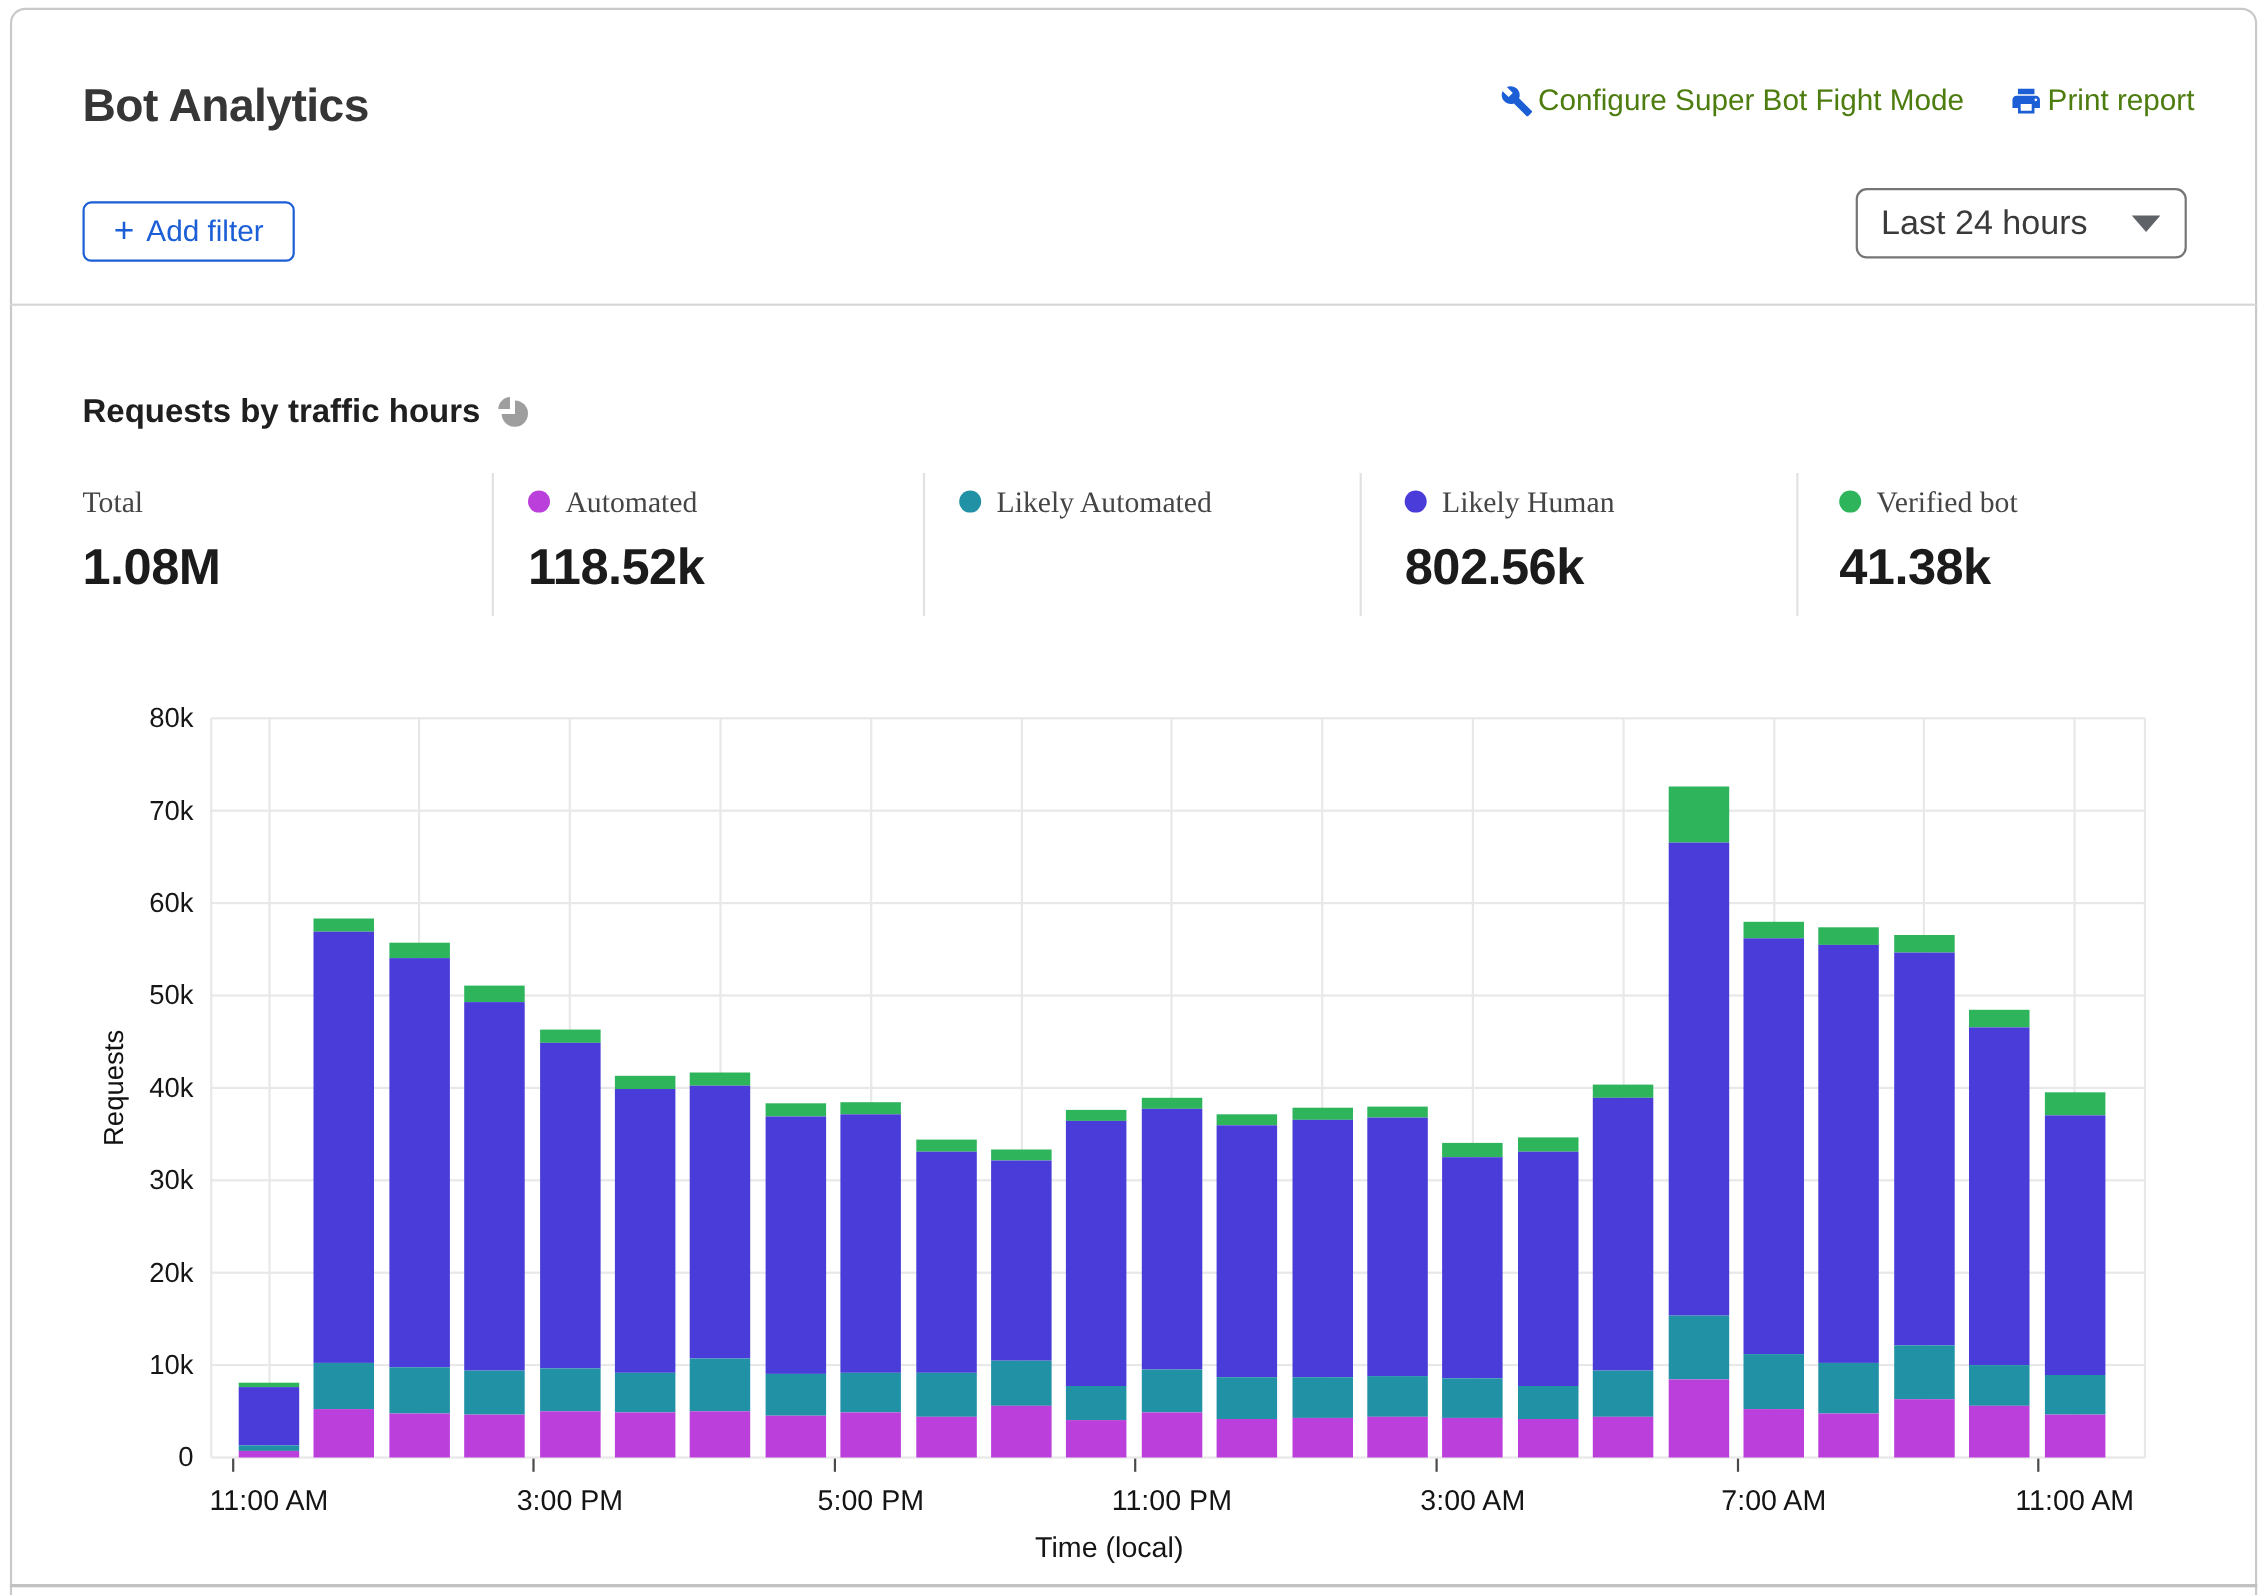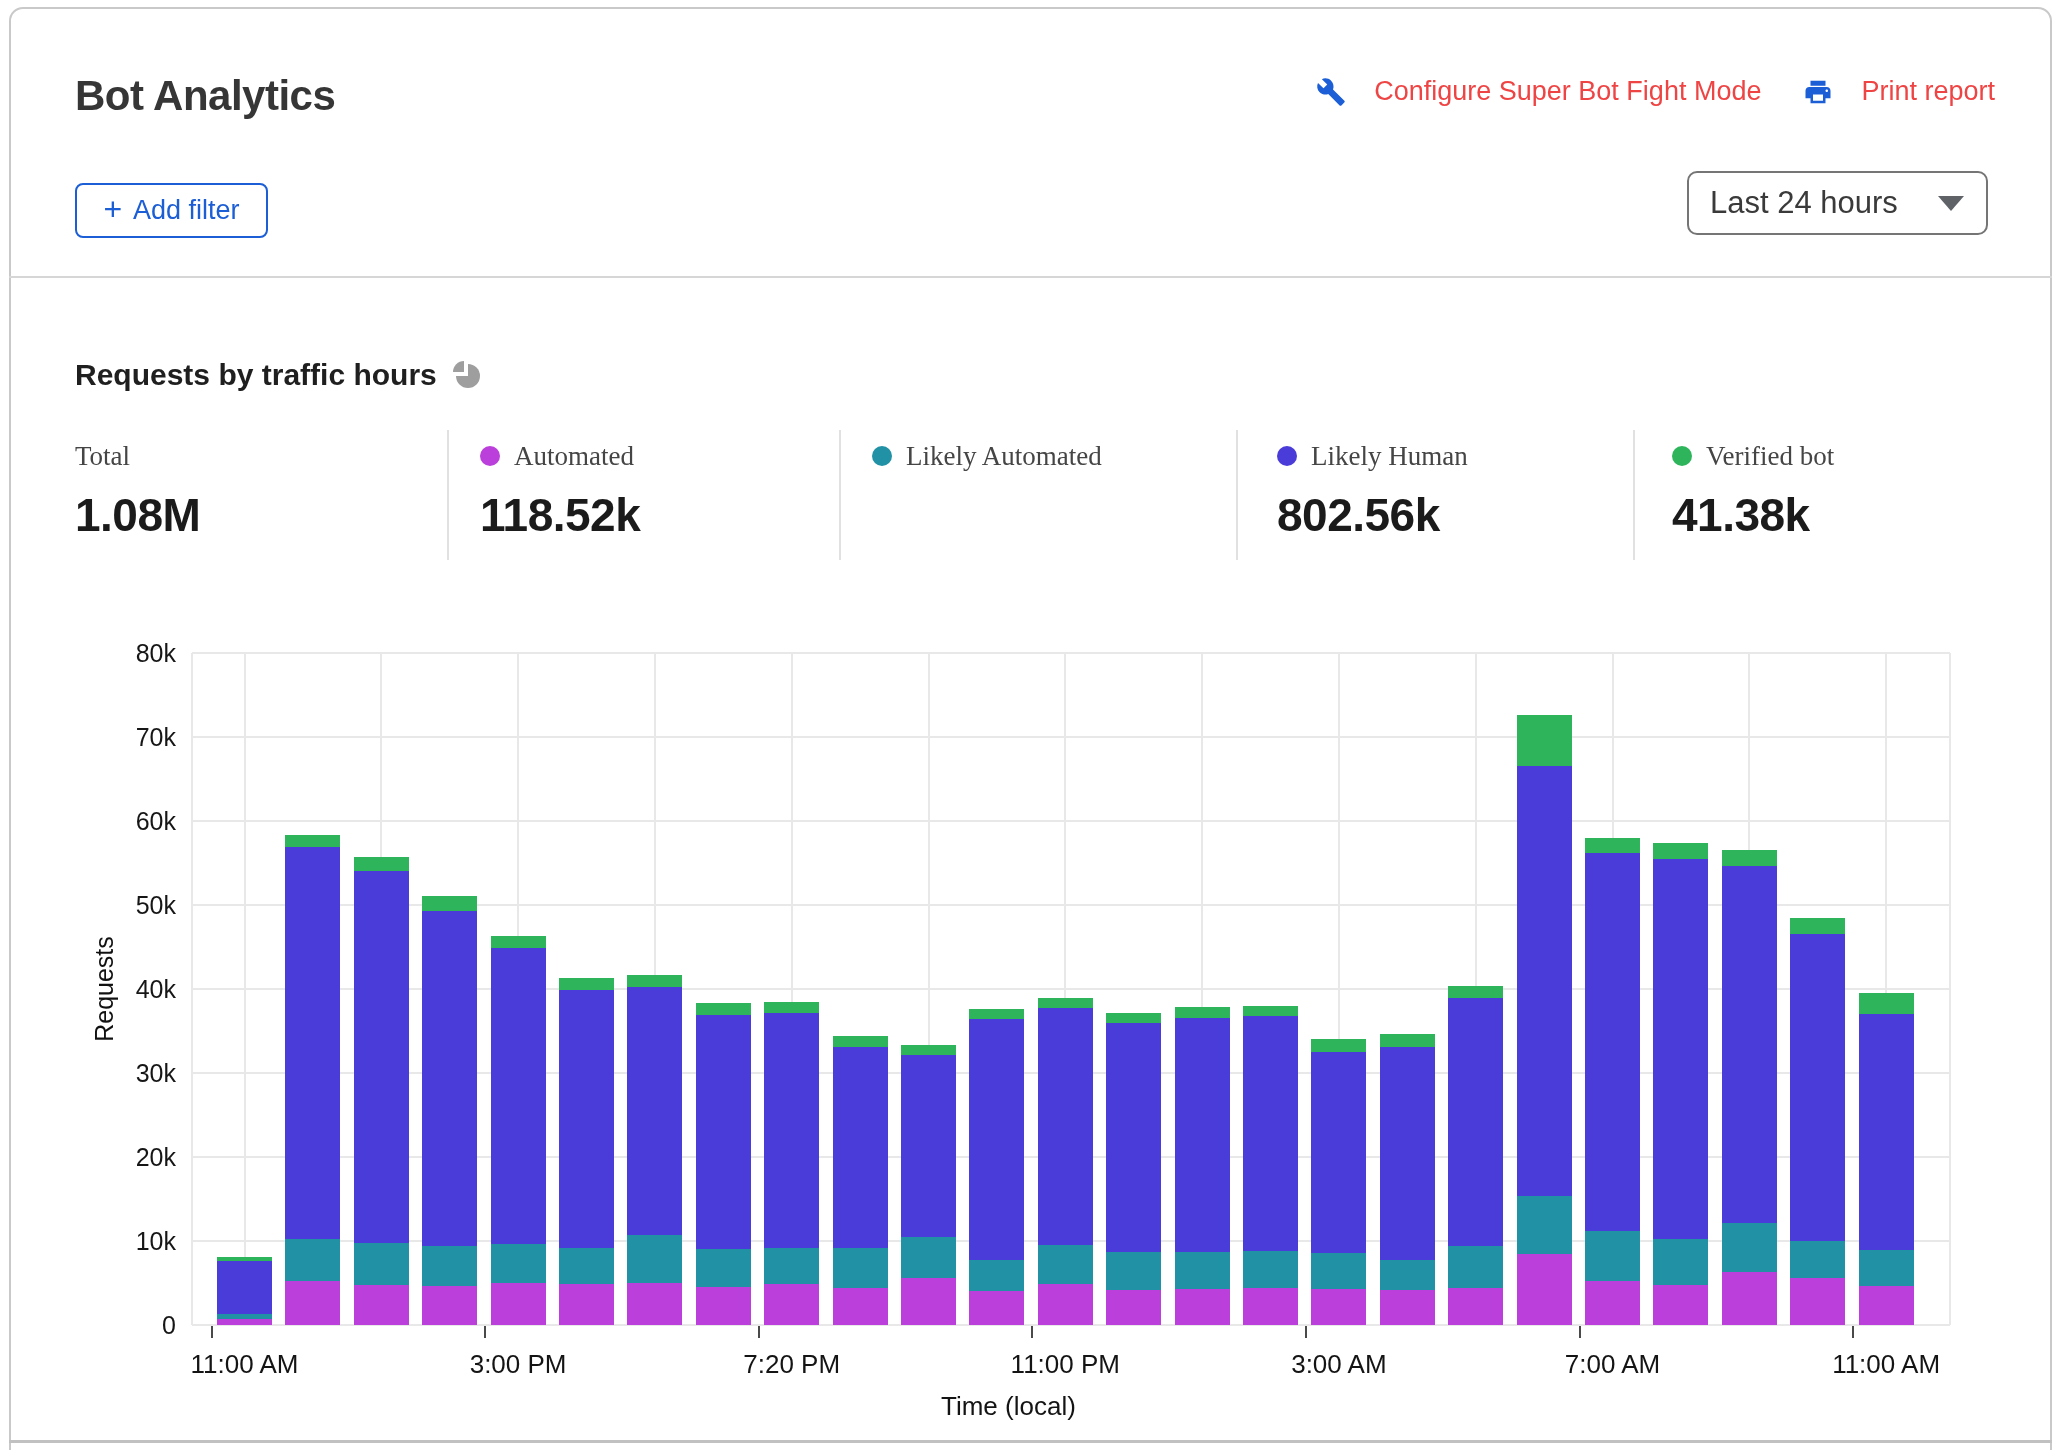--- a/index.html
+++ b/index.html
@@ -13,21 +13,21 @@
     background:#fff;border:2px solid #c9c9c9;border-radius:14px;
   }
   .page-title{
     position:absolute;left:75px;top:72px;font-size:42px;font-weight:700;
     color:#363636;letter-spacing:-0.5px;
   }
   .header-links{
     position:absolute;right:67px;top:76px;display:flex;align-items:center;gap:42px;
   }
   .hlink{
-    display:flex;align-items:center;gap:28px;color:#ef4444;font-size:27px;
+    display:flex;align-items:center;gap:4px;color:#4d7c0f;font-size:27px;
     cursor:pointer;text-decoration:none;
   }
   .hlink svg{display:block;}
   .add-filter-btn{
     position:absolute;left:75px;top:183px;width:193px;height:55px;
     border:2px solid #1b5ed6;border-radius:8px;background:#fff;color:#1b5ed6;
     font-size:27px;display:flex;align-items:center;justify-content:center;gap:11px;
     font-family:"Liberation Sans",sans-serif;cursor:pointer;
   }
   .add-filter-btn .plus{font-size:32px;font-weight:400;line-height:1;margin-top:-3px;}
@@ -355,21 +355,21 @@
       <div class="bar" style="left: 1858.6px; bottom: 125px; width: 55px;">
         <div class="bar-seg" title="Automated: 4.6k" style="height: 38.6px; background: rgb(187, 63, 219);"></div>
         <div class="bar-seg" title="Likely Automated: 4.3k" style="height: 36.1px; background: rgb(33, 145, 165);"></div>
         <div class="bar-seg" title="Likely Human: 28.1k" style="height: 236px; background: rgb(74, 60, 216);"></div>
         <div class="bar-seg" title="Verified bot: 2.5k" style="height: 21px; background: rgb(46, 181, 92);"></div>
       </div>
       <div class="x-tick-label" style="left: 164.5px; top: 1348px;">11:00 AM</div>
       <div class="axis-tick" style="left: 210.5px; top: 1326px;"></div>
       <div class="x-tick-label" style="left: 438.1px; top: 1348px;">3:00 PM</div>
       <div class="axis-tick" style="left: 484.1px; top: 1326px;"></div>
-      <div class="x-tick-label" style="left: 711.7px; top: 1348px;">7:20 PM</div>
+      <div class="x-tick-label" style="left: 711.7px; top: 1348px;">5:00 PM</div>
       <div class="axis-tick" style="left: 757.7px; top: 1326px;"></div>
       <div class="x-tick-label" style="left: 985.3px; top: 1348px;">11:00 PM</div>
       <div class="axis-tick" style="left: 1031.3px; top: 1326px;"></div>
       <div class="x-tick-label" style="left: 1258.9px; top: 1348px;">3:00 AM</div>
       <div class="axis-tick" style="left: 1304.9px; top: 1326px;"></div>
       <div class="x-tick-label" style="left: 1532.5px; top: 1348px;">7:00 AM</div>
       <div class="axis-tick" style="left: 1578.5px; top: 1326px;"></div>
       <div class="x-tick-label" style="left: 1806.1px; top: 1348px;">11:00 AM</div>
       <div class="axis-tick" style="left: 1852.1px; top: 1326px;"></div>
       <div class="y-axis-title">Requests</div>

